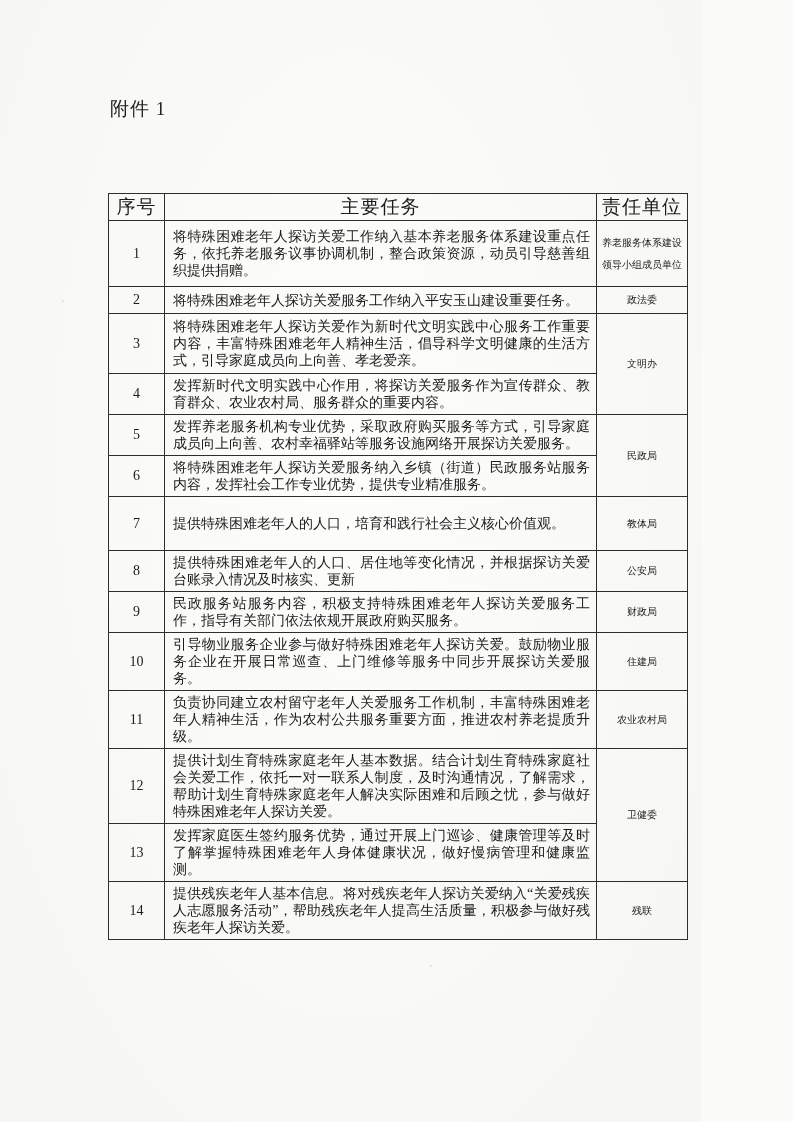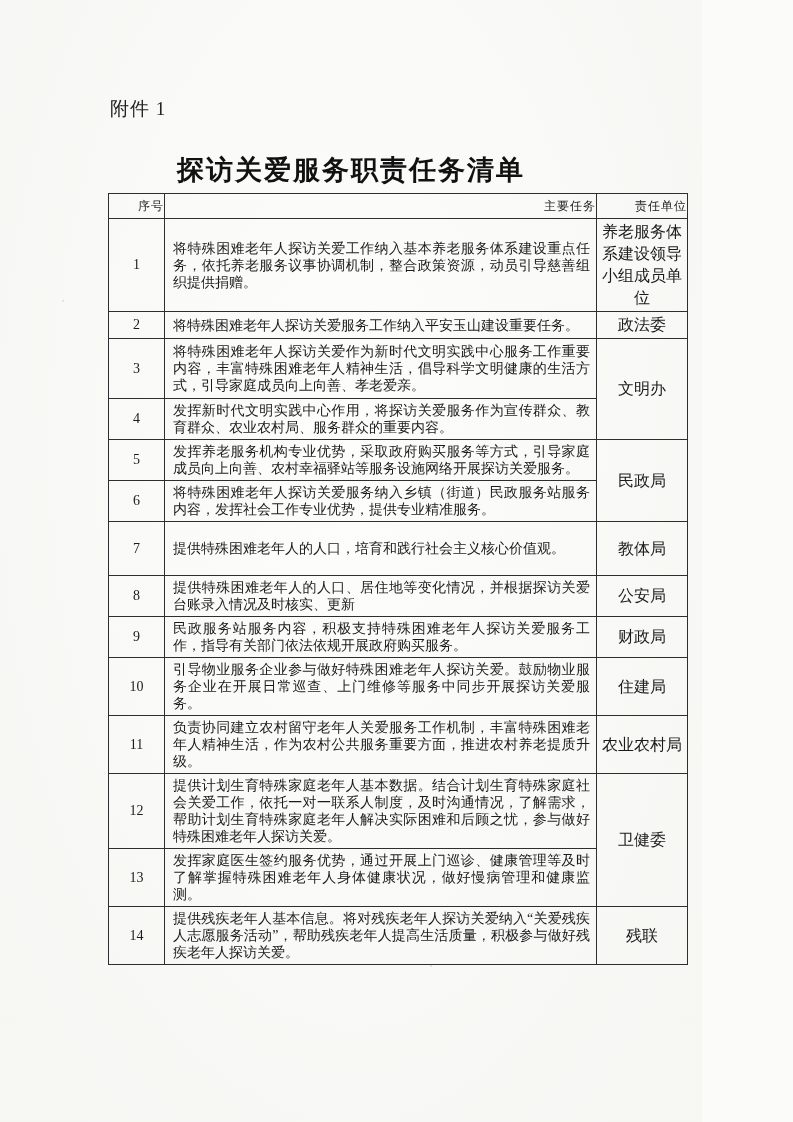--- a/index.html
+++ b/index.html
@@ -45,54 +45,53 @@
   table.task-table col.col-index { width: 56px; }
   table.task-table col.col-task  { width: 432px; }
   table.task-table col.col-unit  { width: 91px; }
   .task-table th, .task-table td {
     border: 1.5px solid #2e2e2e;
     vertical-align: middle;
     color: #1b1b1b;
   }
   .task-table thead th {
     height: 25px;
-    font-size: 12px;
+    font-size: 19px;
     font-weight: normal;
-    text-align: right;
+    text-align: center;
     letter-spacing: 1px;
   }
   td.cell-index {
     text-align: center;
     font-size: 14px;
   }
   td.cell-task {
     font-size: 14px;
     line-height: 17px;
     padding: 3px 6px 3px 8px;
     text-align: justify;
     text-justify: inter-ideograph;
     margin-left: 34px;
   }
   td.cell-unit {
     text-align: center;
-    font-size: 16px;
+    font-size: 10px;
     line-height: 22px;
     padding: 2px 3px;
   }
   
   .speck { position: absolute; border-radius: 50%; background: rgba(90,90,90,0.18); }
 </style>
 </head>
 <body>
 
 <div class="page">
 
   <div class="attachment-label">附件 1</div>
 
-  <div class="doc-title">探访关爱服务职责任务清单</div>
 
   <table class="task-table">
     <colgroup>
       <col class="col-index">
       <col class="col-task">
       <col class="col-unit">
     </colgroup>
     <thead>
       <tr>
         <th>序号</th>

